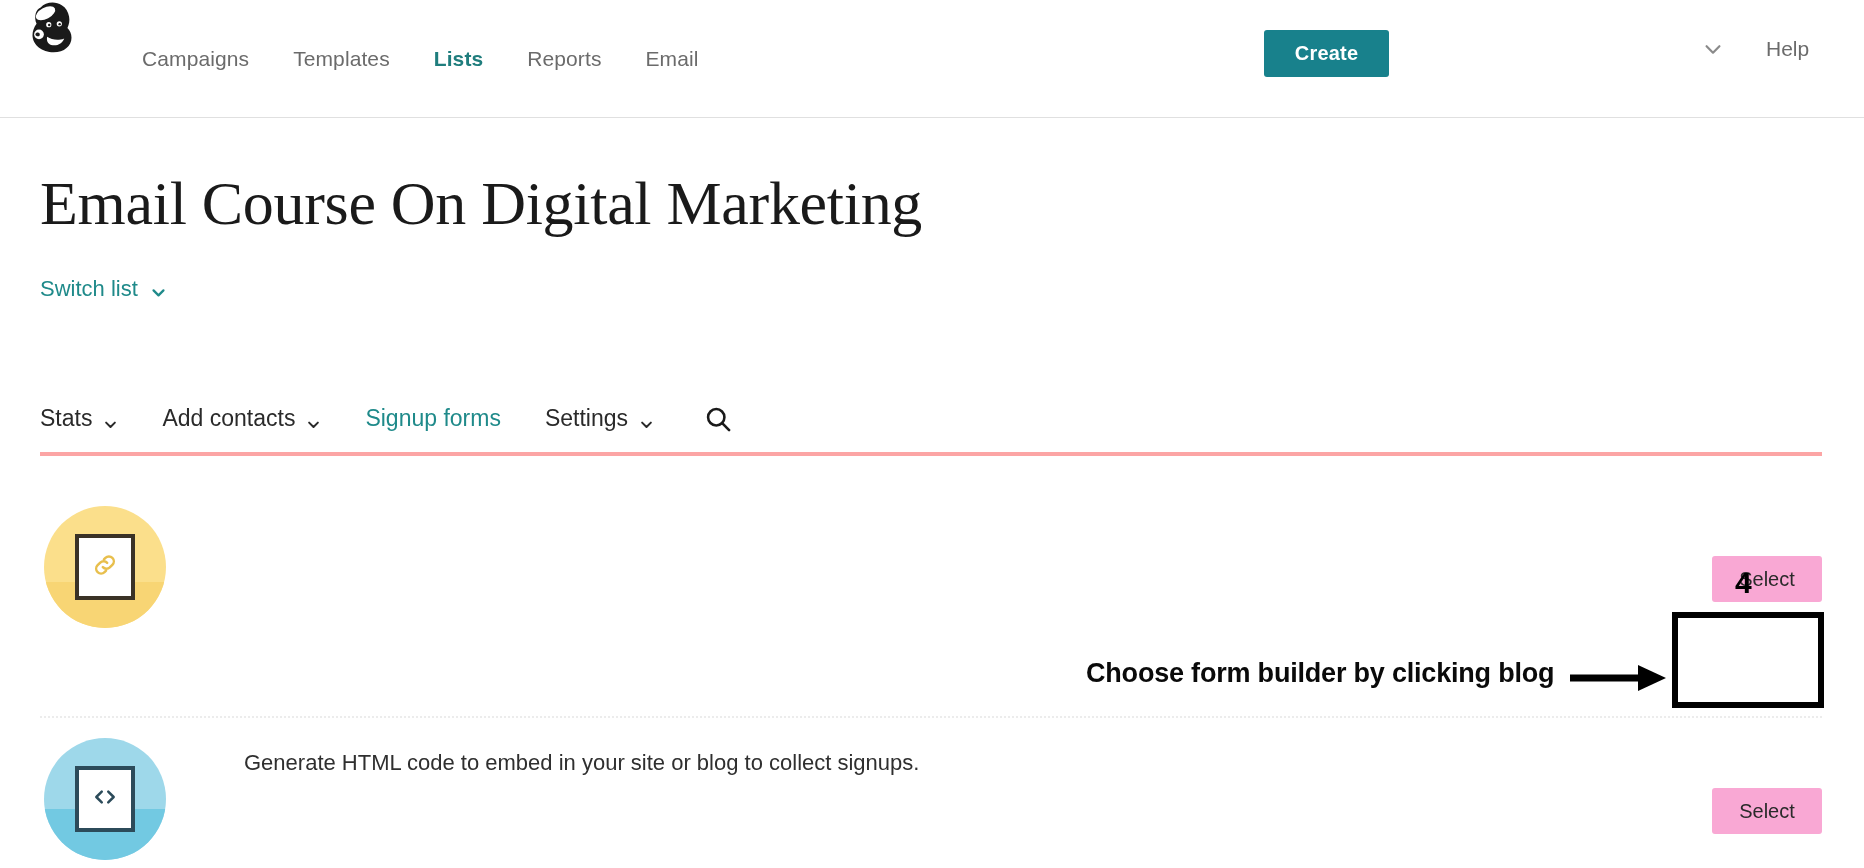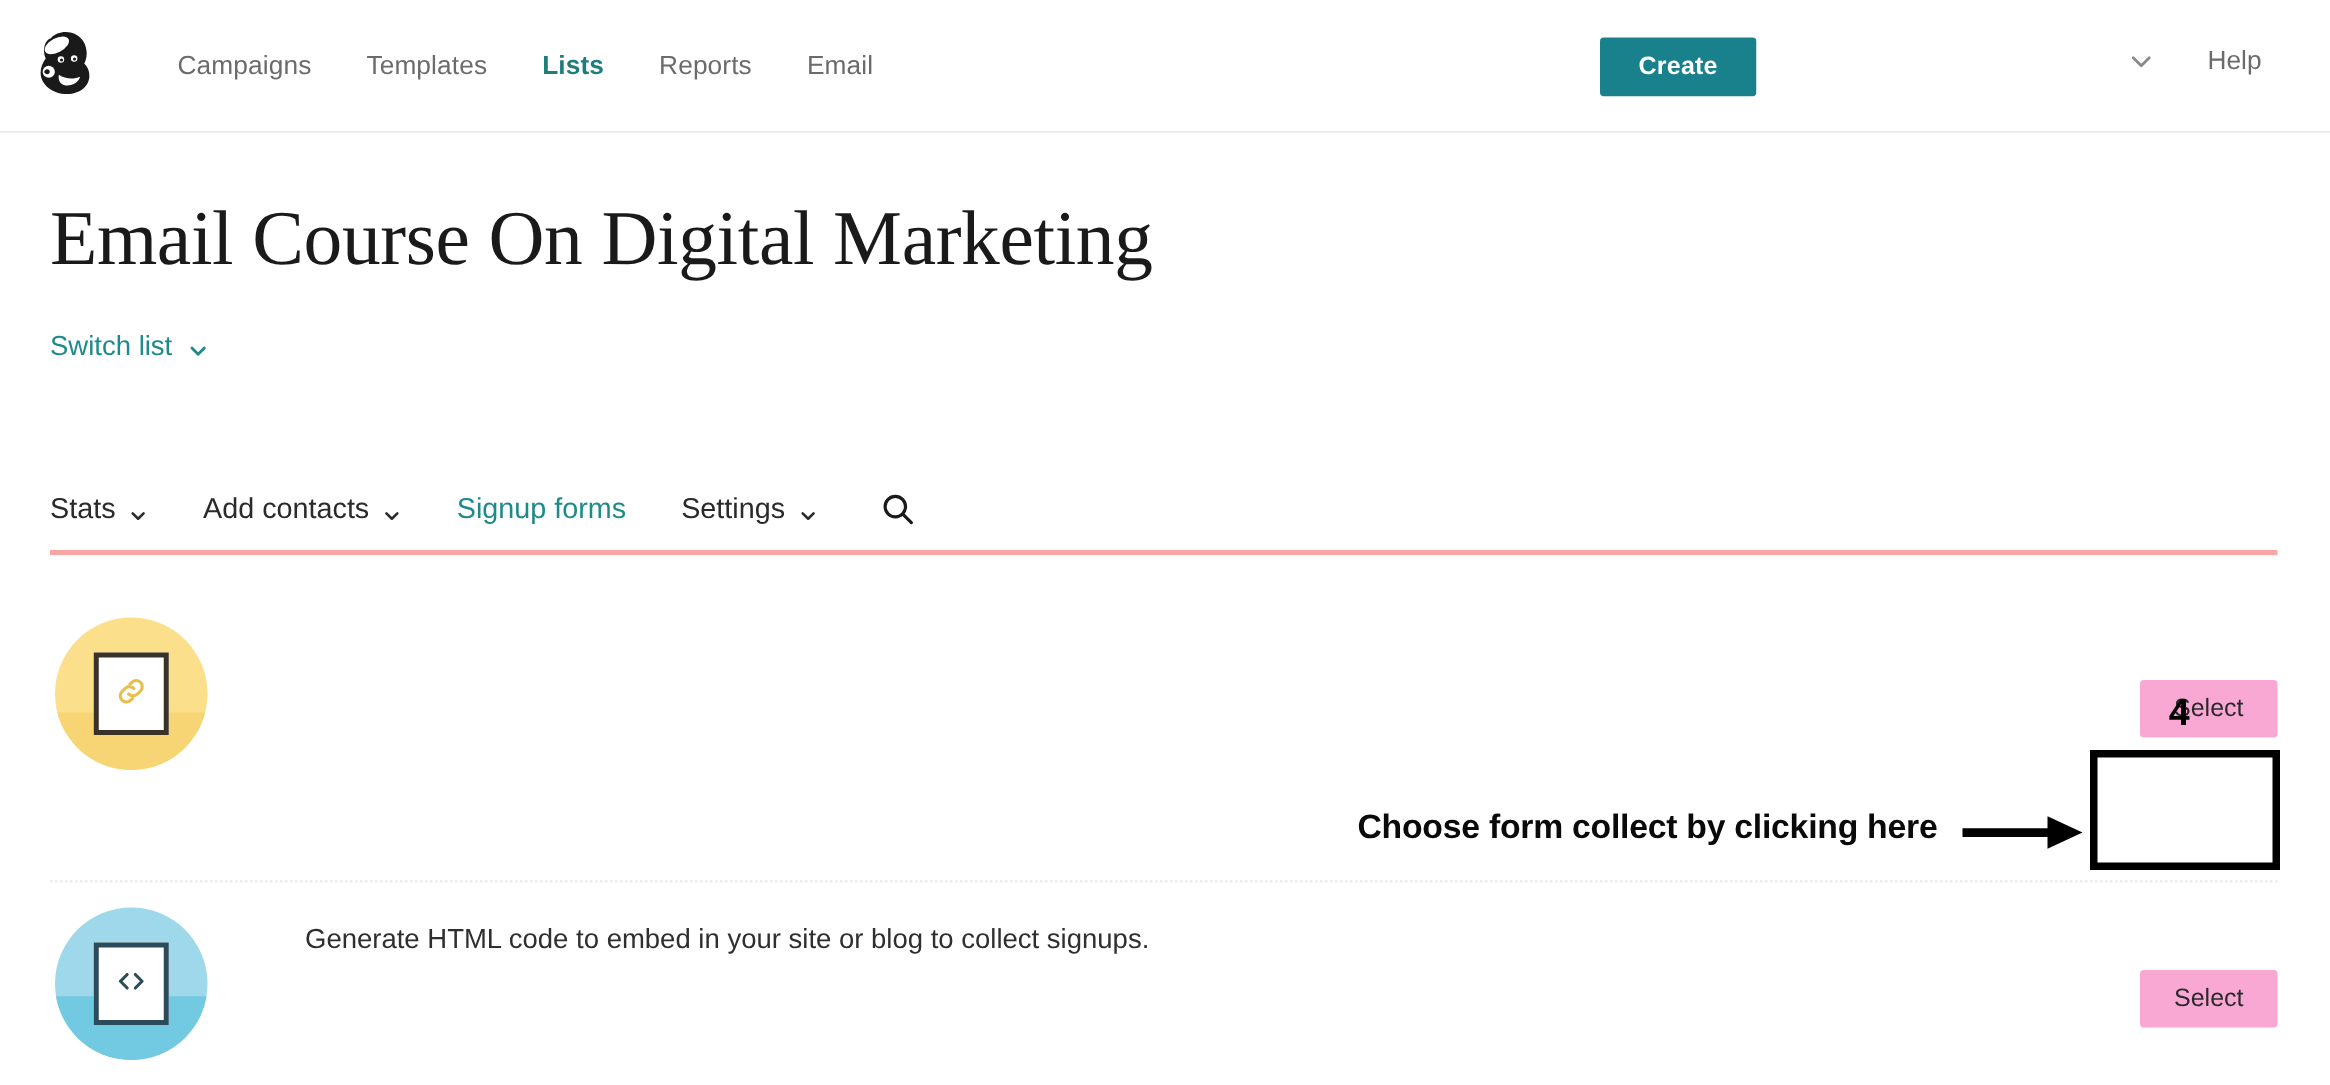--- a/index.html
+++ b/index.html
@@ -9,26 +9,25 @@
     height: 868px;
     overflow: hidden;
     background: #ffffff;
     font-family: "Liberation Sans", sans-serif;
     -webkit-font-smoothing: antialiased;
   }
 
   
   .topbar {
     position: relative;
-    height: 106px;
+    height: 118px;
     width: 1864px;
     background: #ffffff;
     border-bottom: 1px solid #e0e0e0;
     display: flex;
-    align-items: center;
   }
 
   .logo {
     margin-left: 26px;
     width: 52px;
     height: 58px;
     display: flex;
     align-items: center;
     justify-content: center;
   }
@@ -58,21 +57,20 @@
     height: 47px;
     background: #18818c;
     color: #ffffff;
     border: none;
     border-radius: 3px;
     font-size: 20px;
     font-weight: 700;
     font-family: "Liberation Sans", sans-serif;
     cursor: pointer;
     letter-spacing: .2px;
-    margin-left: 16px;
   }
 
   .account-chevron {
     position: absolute;
     left: 1702px;
     top: 38px;
     width: 22px;
     height: 22px;
     cursor: pointer;
   }
@@ -409,21 +407,21 @@
         <div class="row-desc">Generate HTML code to embed in your site or blog to collect signups.</div>
       </div>
 
       <button class="select-btn">Select</button>
     </div>
 
   </div>
 
   <div class="ann-number">4</div>
   <div class="ann-box"></div>
-  <div class="ann-text">Choose form collect by clicking here</div>
+  <div class="ann-text">Choose form builder by clicking blog</div>
   <div class="ann-arrow">
     <svg viewBox="0 0 100 34" width="100" height="34">
       <line x1="2" y1="17" x2="76" y2="17" stroke="#000" stroke-width="7"></line>
       <polygon points="70,4 98,17 70,30" fill="#000"></polygon>
     </svg>
   </div>
 
 </div>
 
 </body></html>

